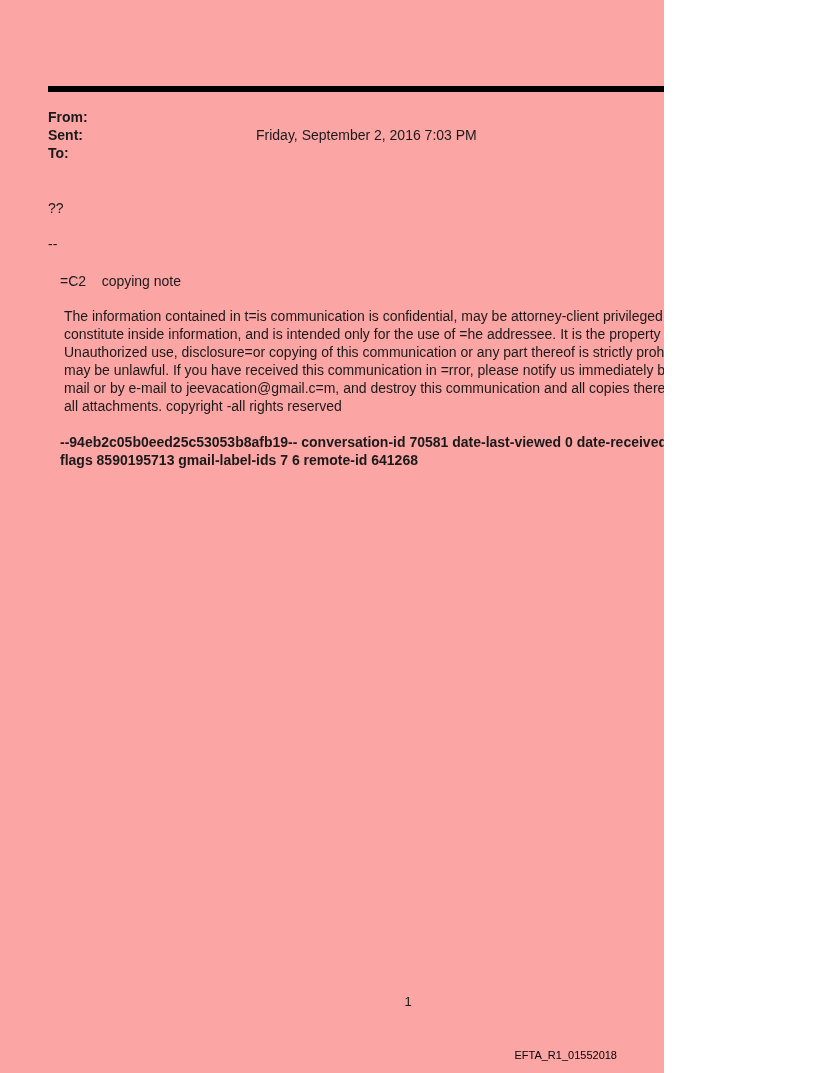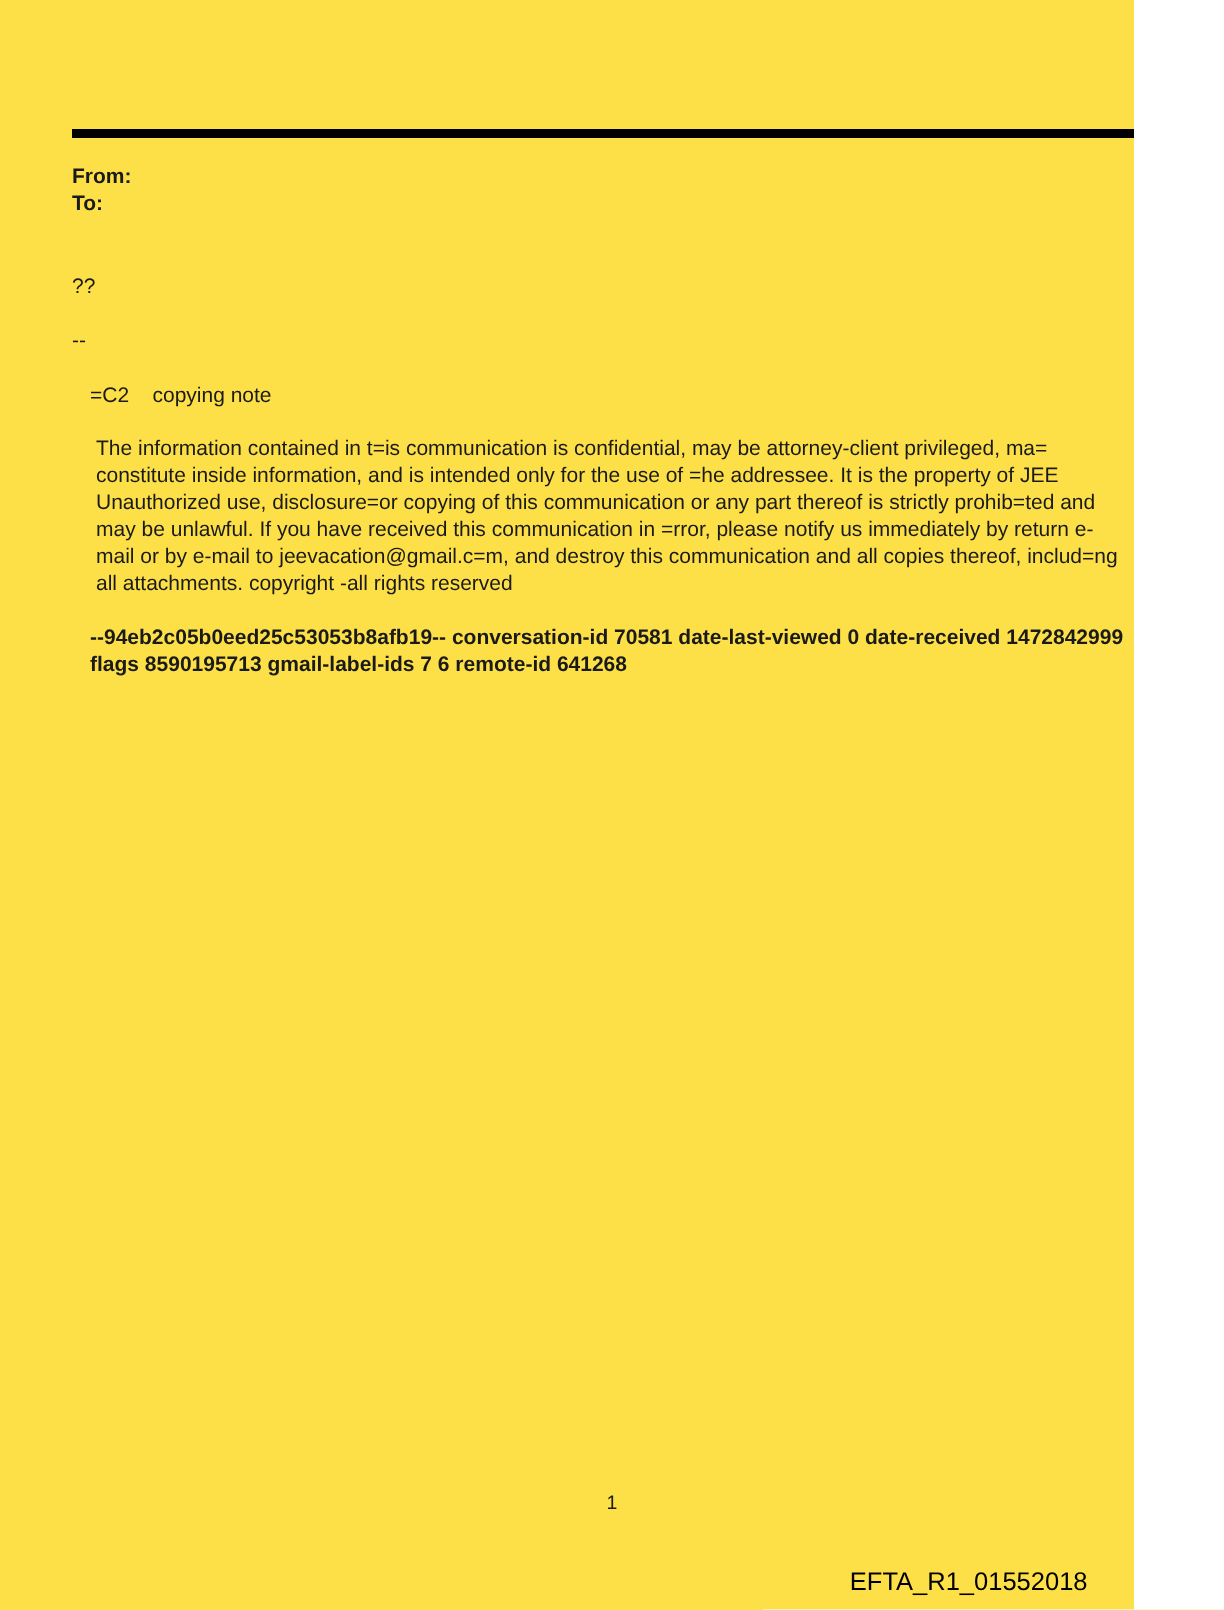--- a/index.html
+++ b/index.html
@@ -2,23 +2,23 @@
 <html><head>
 <meta charset="utf-8">
 <style>
   html, body {
     margin: 0;
     padding: 0;
     background: #ffffff;
   }
   .page {
     position: relative;
-    width: 756px;
+    width: 664px;
     height: 1073px;
-    background: #fde047;
+    background: #fca5a5;
     font-family: "Liberation Sans", sans-serif;
     font-size: 14px;
     color: #1a1a1a;
     overflow: hidden;
   }
   .top-rule {
     position: absolute;
     left: 48px;
     top: 86px;
     width: 721px;
@@ -75,39 +75,43 @@
     position: absolute;
     left: 0;
     top: 994px;
     width: 816px;
     text-align: center;
     font-size: 13px;
     line-height: 16px;
   }
   .bates {
     position: absolute;
-    right: 31px;
+    right: 47px;
     top: 1046px;
-    font-size: 17px;
+    font-size: 11px;
     line-height: 18px;
     color: #000000;
   }
 </style>
 </head>
 <body>
 
 <div class="page">
 
   <div class="top-rule"></div>
 
   <div class="content">
 
     <div class="email-header">
       <div class="hdr-row">
         <span class="hdr-label">From:</span>
+      </div>
+      <div class="hdr-row">
+        <span class="hdr-label">Sent:</span>
+        <span class="hdr-value">Friday, September 2, 2016 7:03 PM</span>
       </div>
       <div class="hdr-row">
         <span class="hdr-label">To:</span>
       </div>
     </div>
 
     <p class="body-line-qq">??</p>
 
     <p class="body-line-dash">--</p>
 

